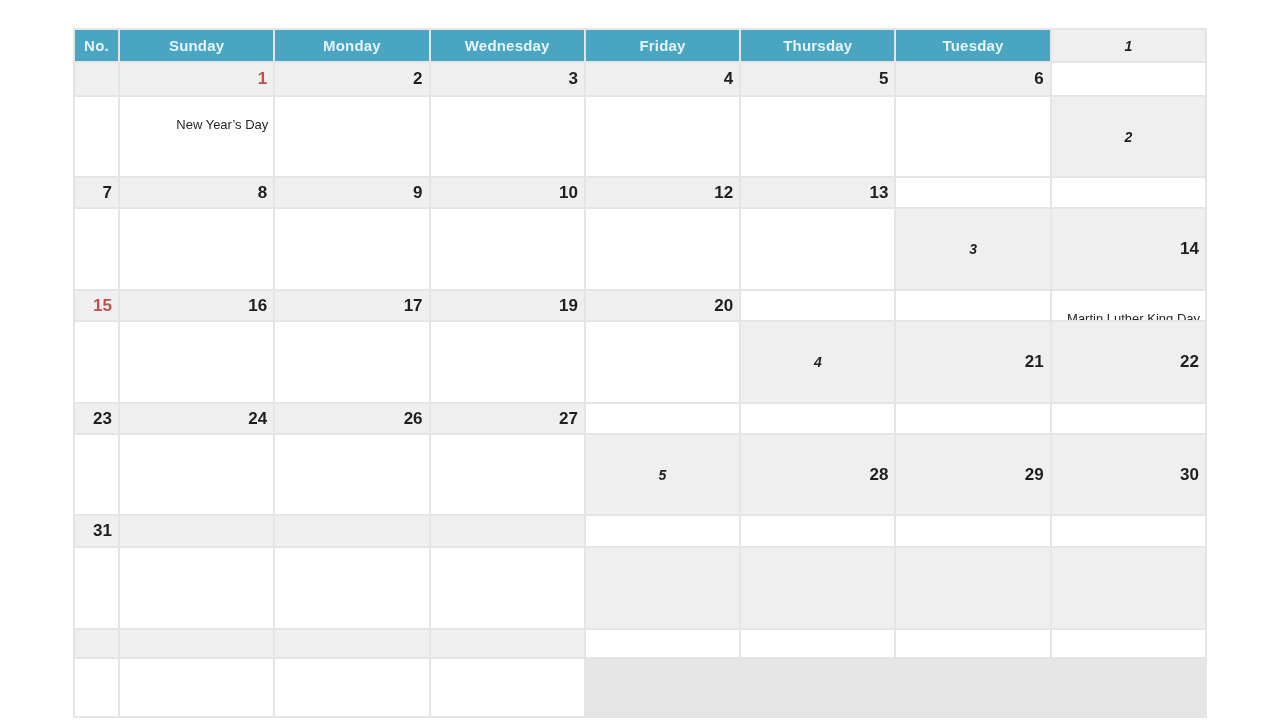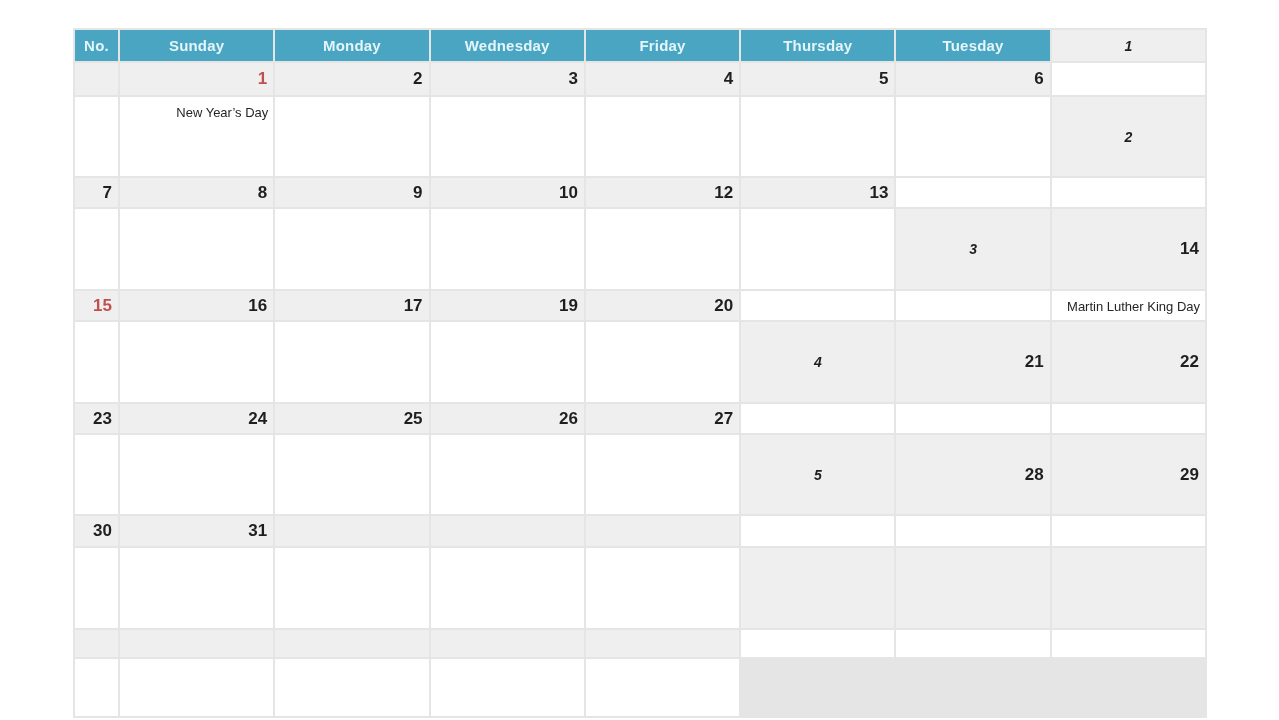--- a/index.html
+++ b/index.html
@@ -47,21 +47,21 @@
     align-items: center;
     justify-content: center;
     font-weight: bold;
     font-style: italic;
     font-size: 14px;
     color: #1f1f1f;
   }
   .event-cell {
     background: #ffffff;
     text-align: right;
-    padding: 6px 5px 0 5px;
+    padding: 18px 5px 0 5px;
     font-size: 13px;
     line-height: 1.55;
     color: #262626;
   }
   .holiday { color: #c0504d; }
 </style>
 </head>
 <body>
 
 <div class="calendar" id="calendar-root">
@@ -116,21 +116,20 @@
     <div class="cell event-cell"></div>
     <div class="cell event-cell"></div>
     <div class="cell event-cell"></div>
     <div class="cell event-cell"></div>
     <div class="cell event-cell"></div>
     <div class="cell week-no-cell">4</div>
     <div class="cell date-cell">21</div>
     <div class="cell date-cell">22</div>
     <div class="cell date-cell">23</div>
     <div class="cell date-cell">24</div>
-    <div class="cell date-cell">25</div>
     <div class="cell date-cell">26</div>
     <div class="cell date-cell">27</div>
     <div class="cell event-cell"></div>
     <div class="cell event-cell"></div>
     <div class="cell event-cell"></div>
     <div class="cell event-cell"></div>
     <div class="cell event-cell"></div>
     <div class="cell event-cell"></div>
     <div class="cell event-cell"></div>
     <div class="cell event-cell"></div>

